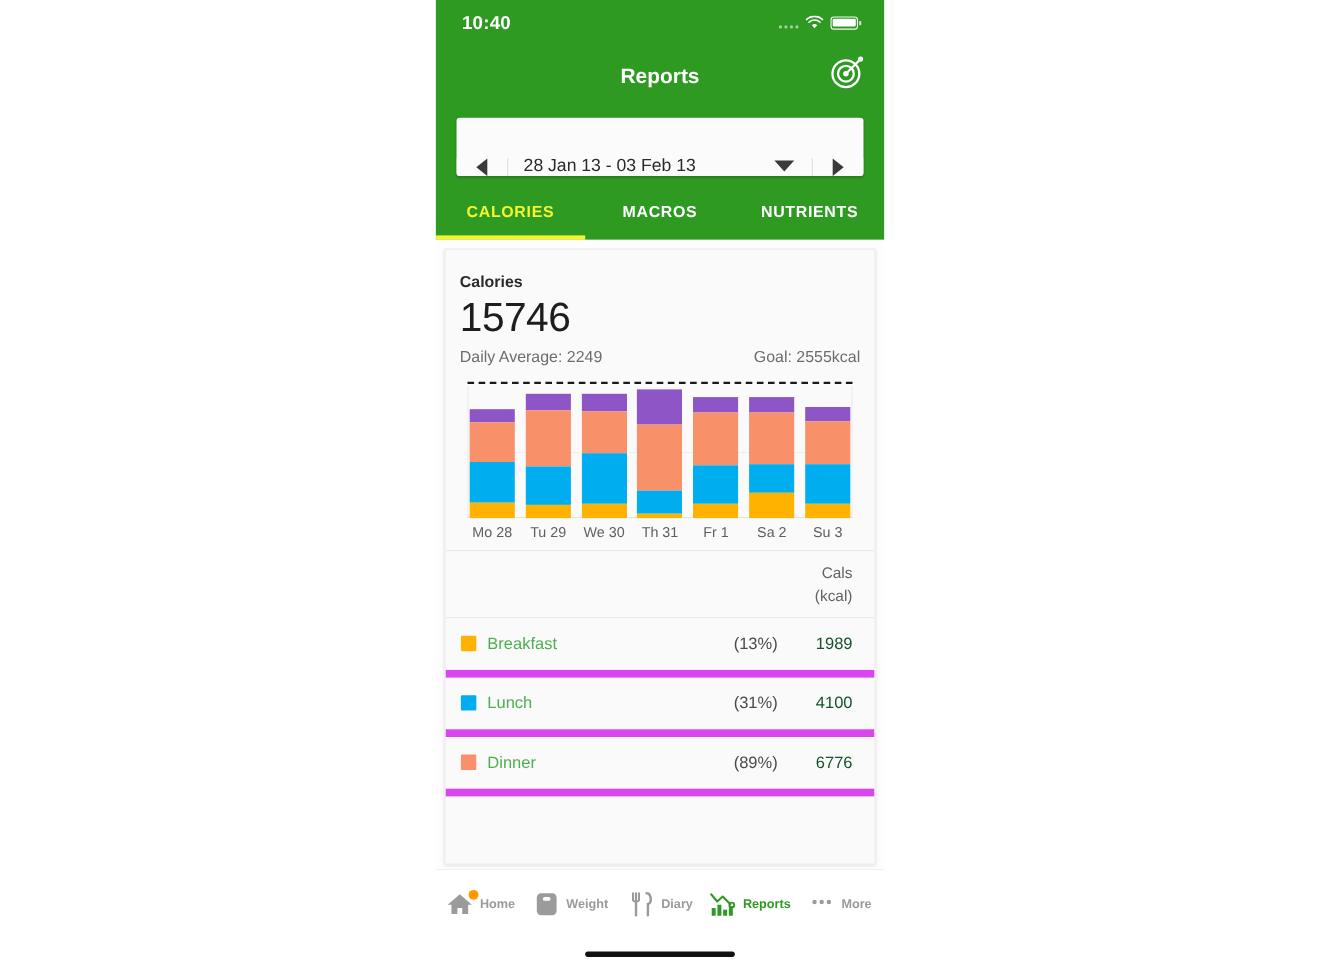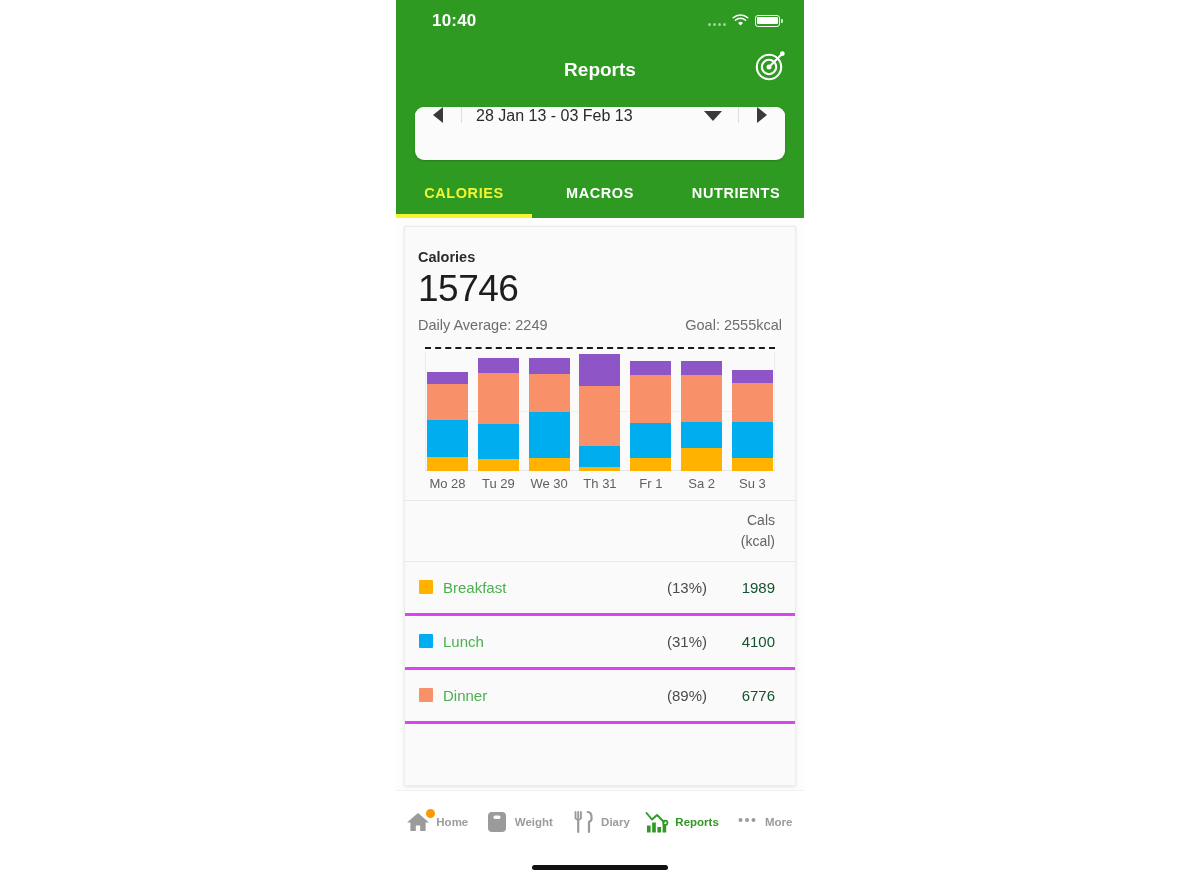--- a/index.html
+++ b/index.html
@@ -29,21 +29,21 @@
   .header {
     position: absolute; left: 0; top: 0;
     width: 408px; height: 218px;
     background: #2E9A22;
   }
   .statusbar {
     position: absolute; left: 0; top: 0;
     width: 408px; height: 44px;
   }
   .status-time {
-    position: absolute; left: 36px; top: 11px;
+    position: absolute; left: 24px; top: 11px;
     color: #ffffff;
     font-size: 17px; font-weight: bold;
     letter-spacing: 0.2px;
   }
   .status-right {
     position: absolute; right: 24px; top: 14px;
     display: flex; align-items: center; gap: 6px;
   }
   .sig-dots { display: flex; gap: 2px; align-items: flex-end; height: 10px; }
   .sig-dots i {
@@ -81,22 +81,22 @@
     position: absolute; right: 18px; top: 50px;
     width: 32px; height: 32px;
     cursor: pointer;
   }
 
   
   .daterow {
     position: absolute; left: 19px; top: 107px;
     width: 370px; height: 53px;
     background: #fbfbfb;
-    border-radius: 9px;
-    display: flex; align-items: flex-start;
+    border-radius: 3px;
+    display: flex; align-items: flex-end;
     box-shadow: 0 1px 2px rgba(0,0,0,0.18);
     overflow: hidden;
   }
   .dp-arrow {
     width: 47px;
     display: flex; align-items: center; justify-content: center;
     background: #fbfbfb;
     cursor: pointer;
   }
   .dp-arrow.left  { border-right: 1px solid #dedede; }
@@ -224,21 +224,21 @@
     padding-right: 20px;
   }
   .tbl-head .colh {
     text-align: right;
     font-size: 14px; color: #636363;
     line-height: 1.45;
   }
   .trow {
     height: 54px;
     display: flex; align-items: center;
-    border-bottom: 3px solid #d946ef;
+    border-bottom: 7px solid #d946ef;
     padding: 0 20px 0 14px;
     cursor: pointer;
   }
   .swatch {
     width: 14px; height: 14px;
     border-radius: 1px;
     flex: 0 0 auto;
   }
   .tname {
     margin-left: 10px;

